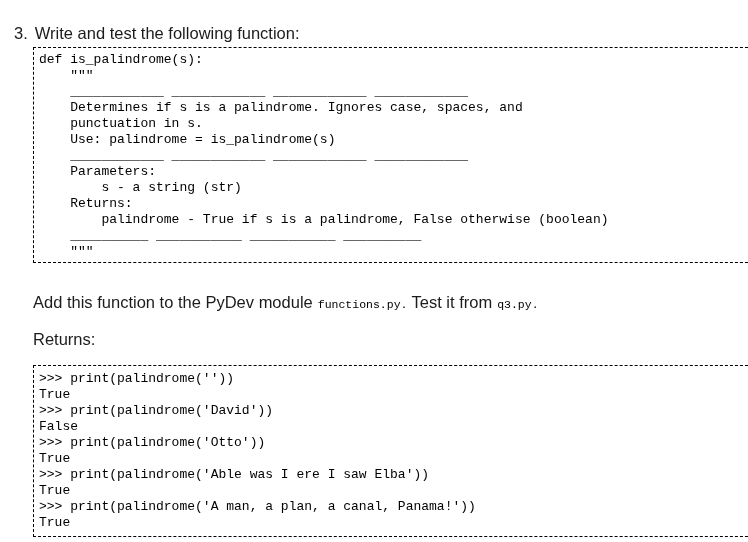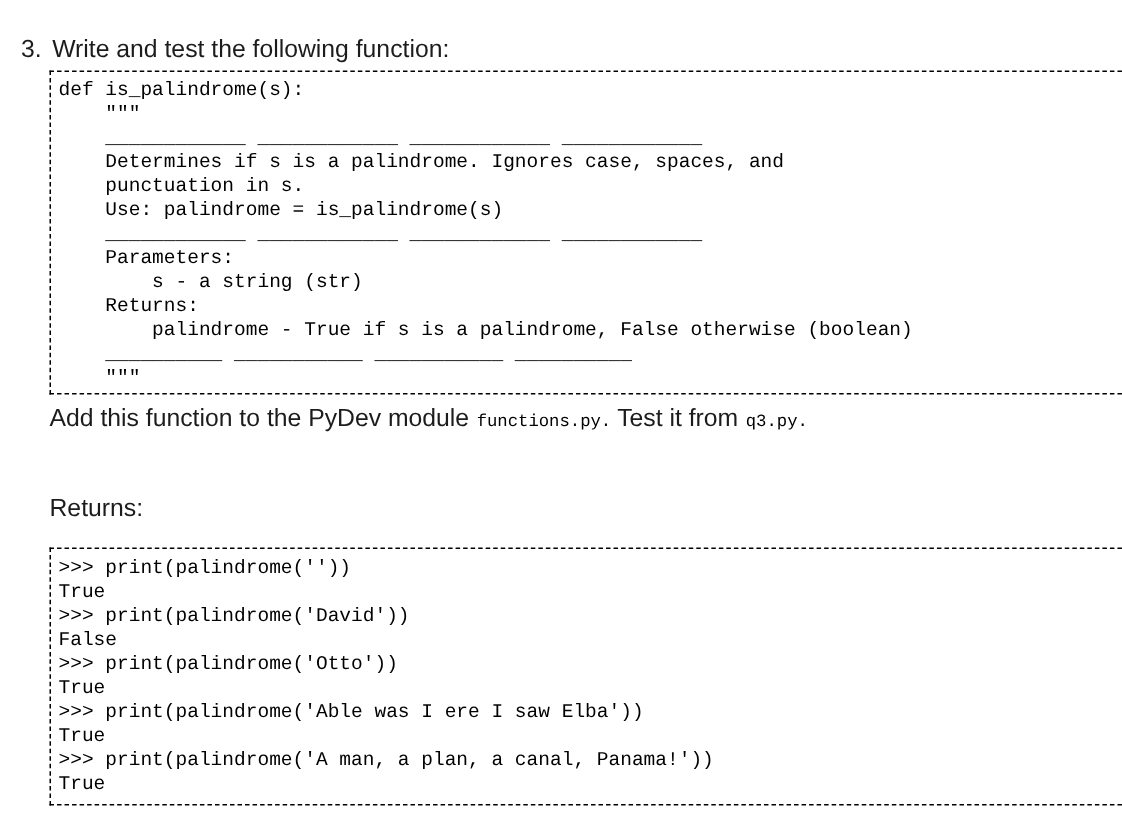--- a/index.html
+++ b/index.html
@@ -50,23 +50,23 @@
     margin: 0;
     font-family: "Liberation Mono", "DejaVu Sans Mono", monospace;
     font-size: 13px;
     line-height: 16px;
     color: #000000;
     white-space: pre;
   }
   .instruction {
     position: absolute;
     left: 33px;
-    top: 269px;
+    top: 286px;
     font-size: 16.5px;
-    line-height: 20px;
+    line-height: 32px;
     white-space: nowrap;
   }
   .inline-code {
     font-family: "Liberation Mono", "DejaVu Sans Mono", monospace;
     font-size: 11.5px;
     color: #000000;
     margin: 0 4px 0 5px;
   }
   .examples-heading {
     position: absolute;

